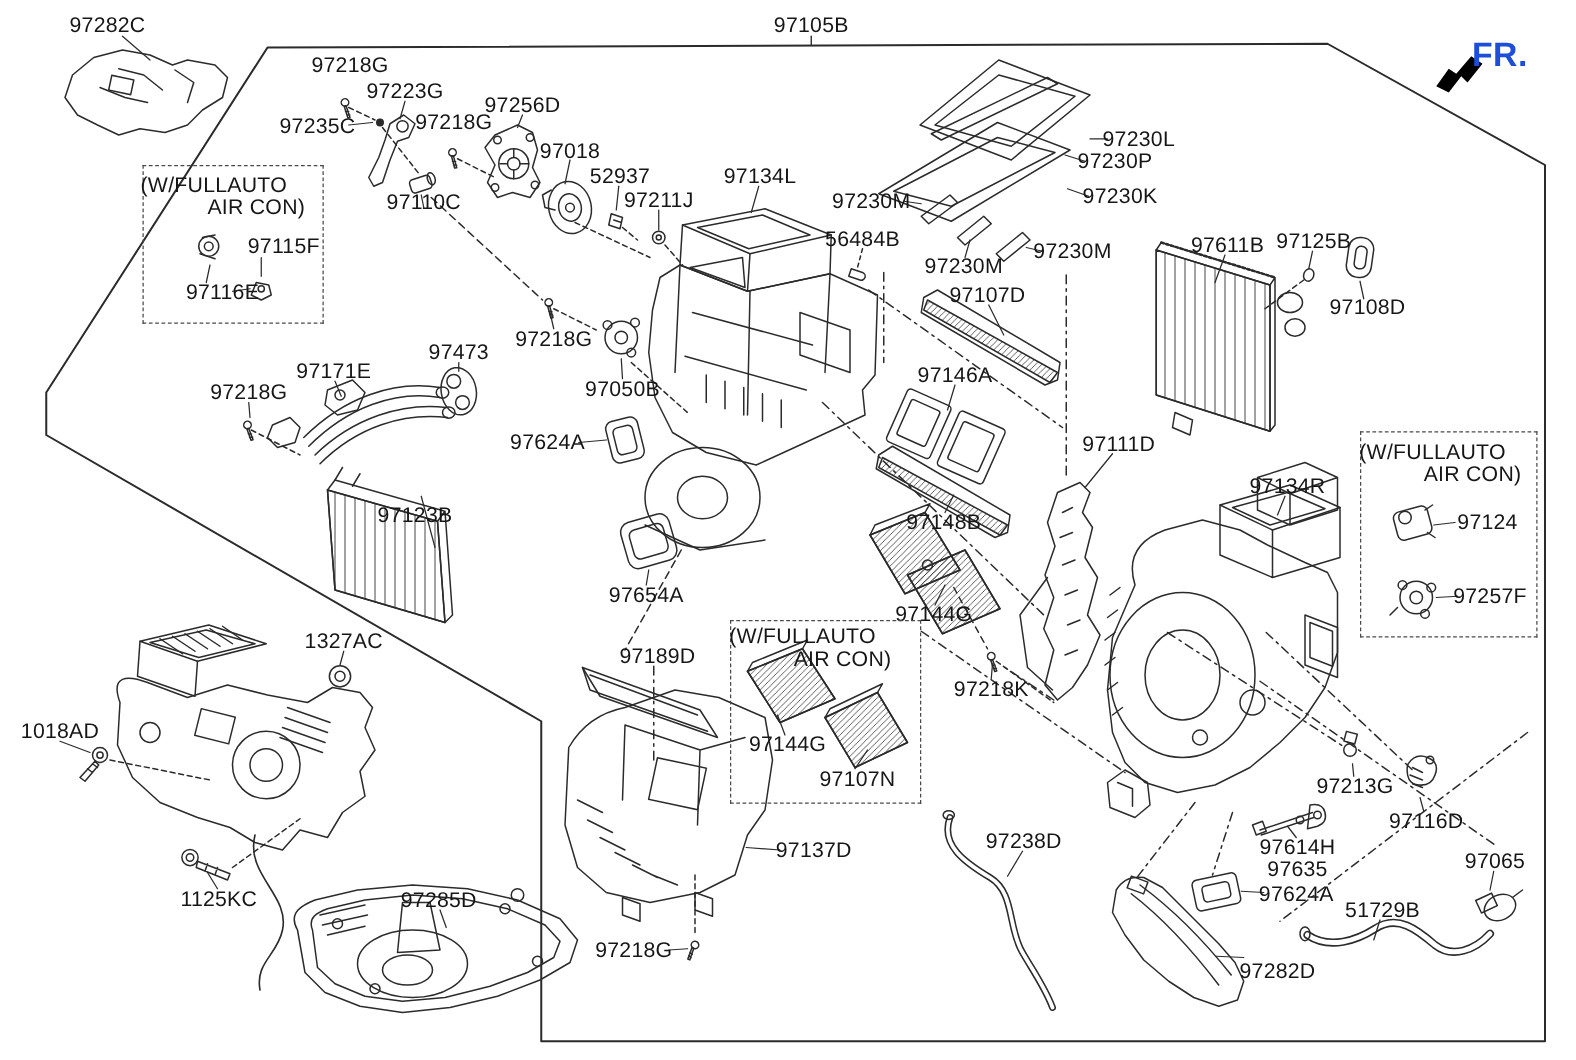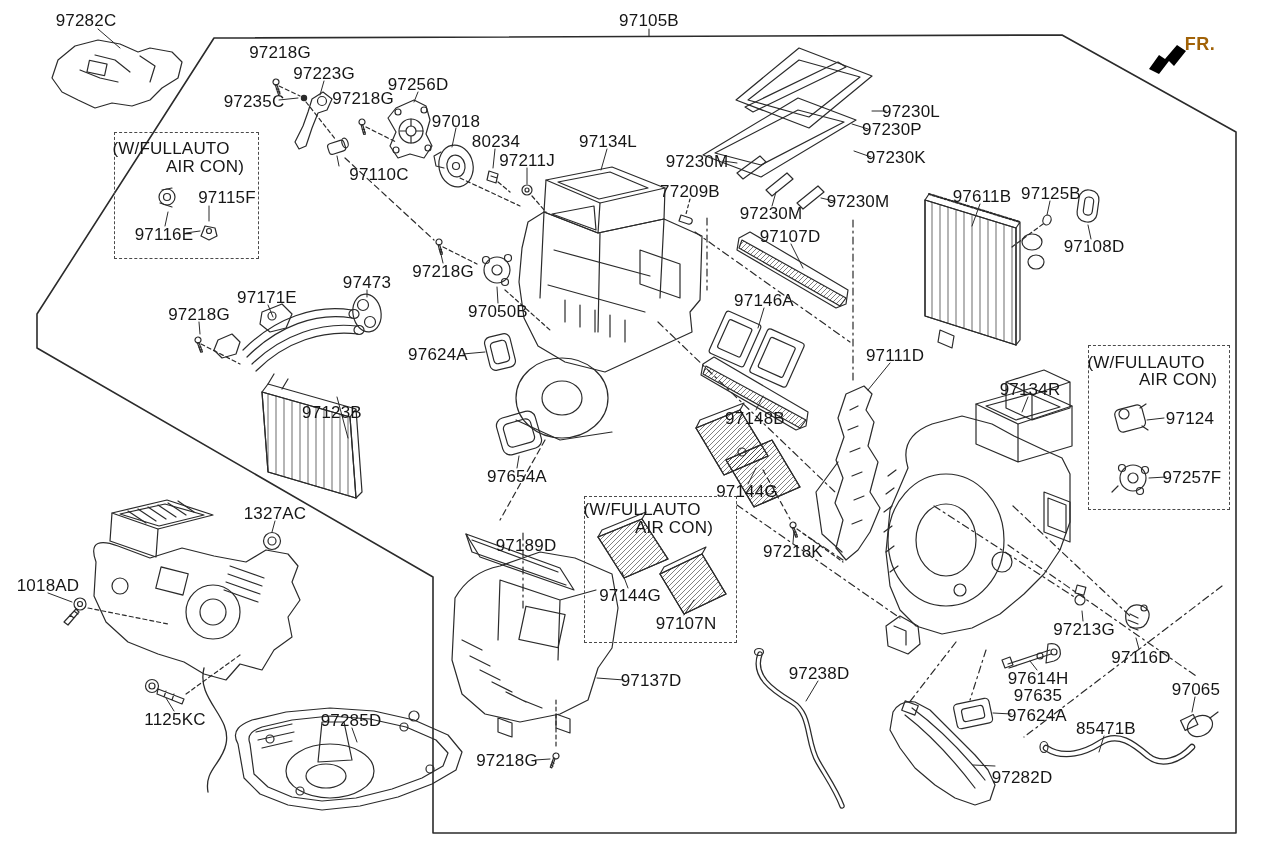--- a/index.html
+++ b/index.html
@@ -9,21 +9,21 @@
   }
   #art{position:absolute;left:0;top:0;z-index:1;}
   #label-layer{position:absolute;left:0;top:0;width:1261px;height:848px;z-index:2;}
   .plabel{
     position:absolute;transform:translate(-50%,-50%);
     font-size:17px;line-height:17px;color:#161616;white-space:nowrap;letter-spacing:.2px;
   }
   .obox{position:absolute;border:1.4px dashed #4a4a4a;background:transparent;}
   #fr-label{
     position:absolute;transform:translate(-50%,-50%);
-    font-size:18px;font-weight:bold;color:#a16207;letter-spacing:.5px;
+    font-size:27px;font-weight:bold;color:#1d4ed8;letter-spacing:.5px;
   }
 </style>
 </head>
 <body>
 
 <div id="canvas">
 
 <svg id="art" width="1261" height="848" viewBox="0 0 1261 848" stroke="#2b2b2b" fill="none" stroke-width="1.2" stroke-linejoin="round" stroke-linecap="round">
   <defs>
     <pattern id="fins" width="8" height="8" patternUnits="userSpaceOnUse">
@@ -397,31 +397,31 @@
 <div id="label-layer">
   <div id="fr-label" style="left:1200px;top:44px">FR.</div>
 <div class="plabel" style="left: 86px; top: 20px;">97282C</div>
       <div class="plabel" style="left: 649px; top: 20px;">97105B</div>
       <div class="plabel" style="left: 280px; top: 52px;">97218G</div>
       <div class="plabel" style="left: 324px; top: 73px;">97223G</div>
       <div class="plabel" style="left: 418px; top: 84px;">97256D</div>
       <div class="plabel" style="left: 363px; top: 98px;">97218G</div>
       <div class="plabel" style="left: 254px; top: 101px;">97235C</div>
       <div class="plabel" style="left: 456px; top: 121px;">97018</div>
-      <div class="plabel" style="left: 496px; top: 141px;">80234</div>
+      <div class="plabel" style="left: 496px; top: 141px;">52937</div>
       <div class="plabel" style="left: 527px; top: 160px;">97211J</div>
       <div class="plabel" style="left: 608px; top: 141px;">97134L</div>
-      <div class="plabel" style="left: 339px; top: 174px; margin-left: 40px;">97110C</div>
+      <div class="plabel" style="left: 339px; top: 162px;">97110C</div>
       <div class="plabel" style="left: 911px; top: 111px;">97230L</div>
       <div class="plabel" style="left: 892px; top: 129px;">97230P</div>
       <div class="plabel" style="left: 896px; top: 157px;">97230K</div>
       <div class="plabel" style="left: 697px; top: 161px;">97230M</div>
       <div class="plabel" style="left: 771px; top: 213px;">97230M</div>
       <div class="plabel" style="left: 858px; top: 201px;">97230M</div>
-      <div class="plabel" style="left: 690px; top: 191px;">77209B</div>
+      <div class="plabel" style="left: 690px; top: 191px;">56484B</div>
       <div class="plabel" style="left: 982px; top: 196px;">97611B</div>
       <div class="plabel" style="left: 1051px; top: 193px;">97125B</div>
       <div class="plabel" style="left: 1094px; top: 246px;">97108D</div>
       <div class="plabel" style="left: 790px; top: 236px;">97107D</div>
       <div class="plabel" style="left: 443px; top: 271px;">97218G</div>
       <div class="plabel" style="left: 498px; top: 311px;">97050B</div>
       <div class="plabel" style="left: 267px; top: 297px;">97171E</div>
       <div class="plabel" style="left: 199px; top: 314px;">97218G</div>
       <div class="plabel" style="left: 367px; top: 282px;">97473</div>
       <div class="plabel" style="left: 332px; top: 412px;">97123B</div>
@@ -429,38 +429,38 @@
       <div class="plabel" style="left: 517px; top: 476px;">97654A</div>
       <div class="plabel" style="left: 764px; top: 300px;">97146A</div>
       <div class="plabel" style="left: 755px; top: 418px;">97148B</div>
       <div class="plabel" style="left: 747px; top: 491px;">97144G</div>
       <div class="plabel" style="left: 895px; top: 355px;">97111D</div>
       <div class="plabel" style="left: 1030px; top: 389px;">97134R</div>
       <div class="plabel" style="left: 275px; top: 513px;">1327AC</div>
       <div class="plabel" style="left: 48px; top: 585px;">1018AD</div>
       <div class="plabel" style="left: 175px; top: 719px;">1125KC</div>
       <div class="plabel" style="left: 351px; top: 720px;">97285D</div>
-      <div class="plabel" style="left: 526px; top: 525px; margin-top: 20px;">97189D</div>
+      <div class="plabel" style="left: 526px; top: 525px;">97189D</div>
       <div class="plabel" style="left: 651px; top: 680px;">97137D</div>
       <div class="plabel" style="left: 507px; top: 760px;">97218G</div>
       <div class="plabel" style="left: 819px; top: 673px;">97238D</div>
       <div class="plabel" style="left: 793px; top: 551px;">97218K</div>
       <div class="plabel" style="left: 1084px; top: 629px;">97213G</div>
       <div class="plabel" style="left: 1141px; top: 657px;">97116D</div>
       <div class="plabel" style="left: 1038px; top: 678px;">97614H</div>
       <div class="plabel" style="left: 1038px; top: 695px;">97635</div>
       <div class="plabel" style="left: 1037px; top: 715px;">97624A</div>
       <div class="plabel" style="left: 1196px; top: 689px;">97065</div>
-      <div class="plabel" style="left: 1106px; top: 728px;">85471B</div>
+      <div class="plabel" style="left: 1106px; top: 728px;">51729B</div>
       <div class="plabel" style="left: 1022px; top: 777px;">97282D</div>
       <div class="obox" style="left: 114px; top: 132px; width: 143px; height: 125px;"></div>
       <div class="plabel" style="left: 171px; top: 148px;">(W/FULLAUTO</div>
       <div class="plabel" style="left: 205px; top: 166px;">AIR CON)</div>
       <div class="plabel" style="left: 227px; top: 197px;">97115F</div>
-      <div class="plabel" style="left: 164px; top: 234px;">97116E</div>
+      <div class="plabel" style="left: 178px; top: 234px;">97116E</div>
       <div class="obox" style="left: 584px; top: 496px; width: 151px; height: 145px;"></div>
       <div class="plabel" style="left: 642px; top: 509px;">(W/FULLAUTO</div>
       <div class="plabel" style="left: 674px; top: 527px;">AIR CON)</div>
       <div class="plabel" style="left: 630px; top: 595px;">97144G</div>
       <div class="plabel" style="left: 686px; top: 623px;">97107N</div>
       <div class="obox" style="left: 1088px; top: 345px; width: 140px; height: 163px;"></div>
       <div class="plabel" style="left: 1146px; top: 362px;">(W/FULLAUTO</div>
       <div class="plabel" style="left: 1178px; top: 379px;">AIR CON)</div>
       <div class="plabel" style="left: 1190px; top: 418px;">97124</div>
       <div class="plabel" style="left: 1192px; top: 477px;">97257F</div>

